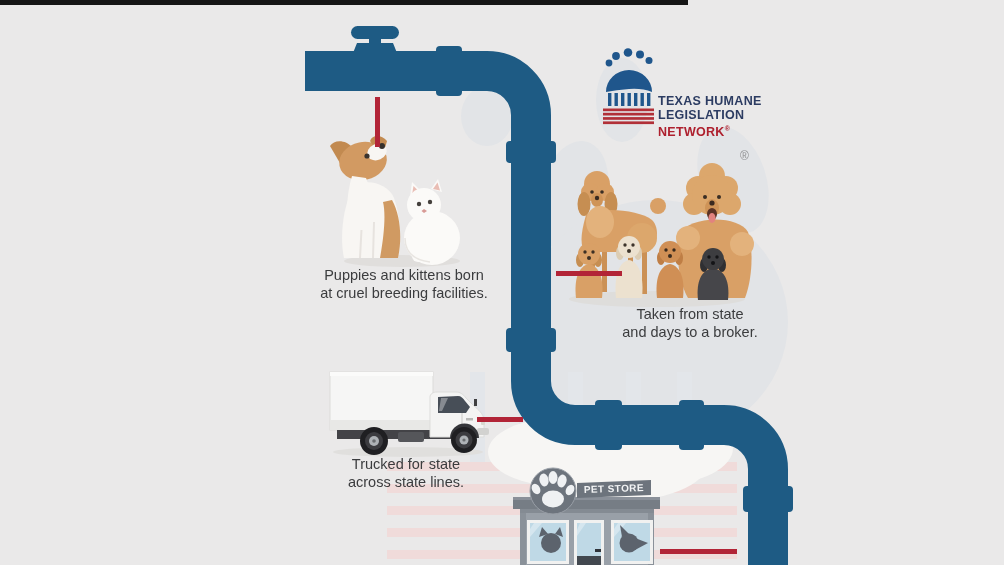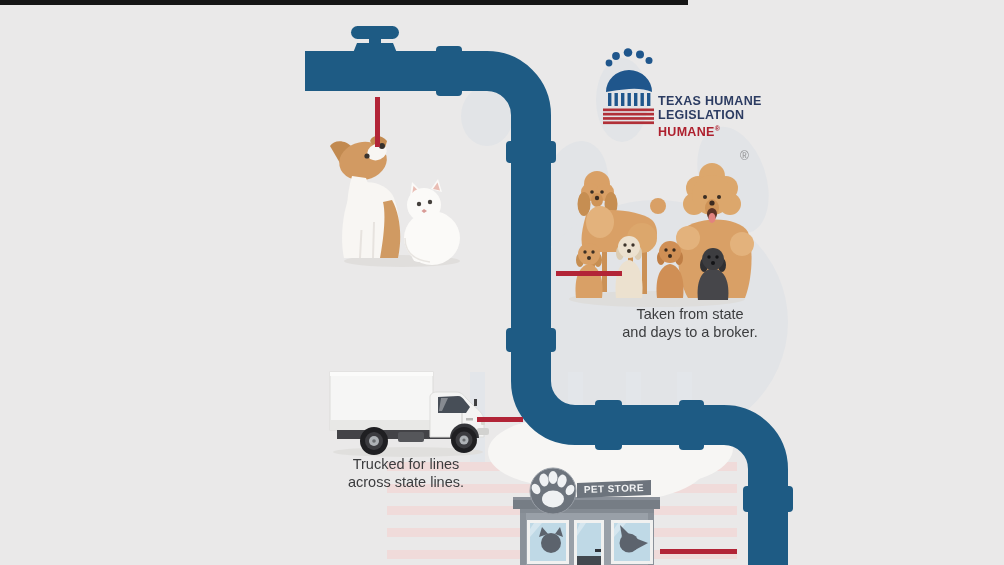--- a/index.html
+++ b/index.html
@@ -278,30 +278,34 @@
       <g fill="#b13038">
         <rect x="603" y="108.5" width="51" height="2.7"></rect>
         <rect x="603" y="112.8" width="51" height="2.7"></rect>
         <rect x="603" y="117.1" width="51" height="2.7"></rect>
         <rect x="603" y="121.4" width="51" height="2.7"></rect>
       </g>
     </svg>
     <div class="logo-text">
       <div class="logo-line">TEXAS HUMANE</div>
       <div class="logo-line">LEGISLATION</div>
-      <div class="logo-line red"><span>HUMANE</span><sup>®</sup></div>
+      <div class="logo-line red"><span>NETWORK</span><sup>®</sup></div>
     </div>
   </div>
 
   <div class="tm">®</div>
 
+  <div class="caption" style="left:299px;top:266px;width:210px">
+    <div>Puppies and kittens born</div>
+    <div>at cruel breeding facilities.</div>
+  </div>
   <div class="caption" style="left:585px;top:305px;width:210px">
     <div>Taken from state</div>
     <div>and days to a broker.</div>
   </div>
   <div class="caption" style="left:301px;top:455px;width:210px">
-    <div>Trucked for lines</div>
+    <div>Trucked for state</div>
     <div>across state lines.</div>
   </div>
 
   <div class="topbar"></div>
 
 </div>
 
 </body></html>

